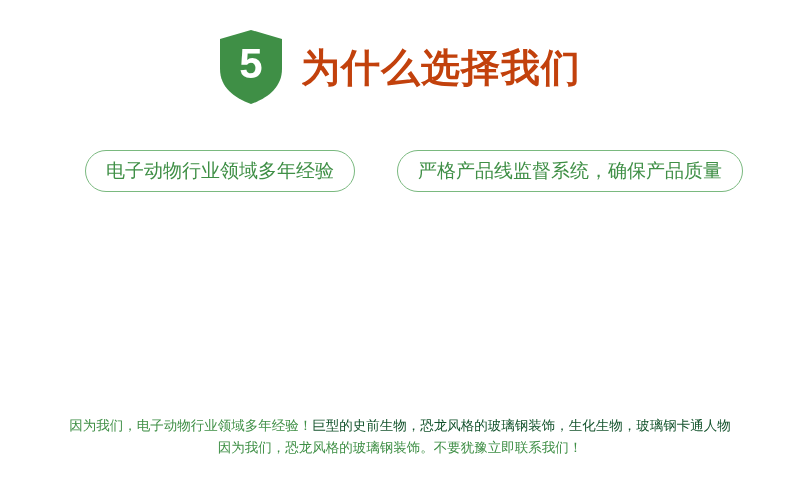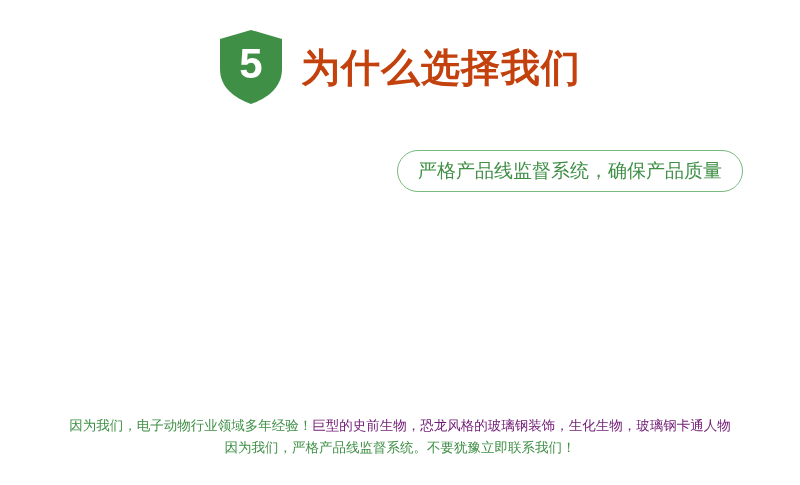--- a/index.html
+++ b/index.html
@@ -95,40 +95,41 @@
     text-align: center;
     color: #3f8f46;
     font-size: 13.5px;
     line-height: 22px;
   }
   .footer-line {
     display: block;
     white-space: nowrap;
   }
   .hl {
-    color: #701a75;
+    color: #14532d;
   }
 </style>
 </head>
 <body>
 
 <div class="page">
 
   <div class="header">
     <div class="shield">
       <svg viewBox="0 0 64 76" xmlns="http://www.w3.org/2000/svg" aria-hidden="true">
         <path d="M32 1 L63 10 L63 40 C63 58 49 69 32 75 C15 69 1 58 1 40 L1 10 Z" fill="#3f8f46"></path>
       </svg>
       <div class="shield-num">5</div>
     </div>
     <div class="header-title">为什么选择我们</div>
   </div>
 
   <div class="pills">
+    <div class="pill" style="left:85px; top:0px;">电子动物行业领域多年经验</div>
     <div class="pill" style="left:397px; top:0px;">严格产品线监督系统，确保产品质量</div>
   </div>
 
   <div class="footer">
     <span class="footer-line"><span>因为我们，电子动物行业领域多年经验！</span><span class="hl">巨型的史前生物，恐龙风格的玻璃钢装饰，生化生物，玻璃钢卡通人物</span></span>
-    <span class="footer-line">因为我们，严格产品线监督系统。不要犹豫立即联系我们！</span>
+    <span class="footer-line">因为我们，恐龙风格的玻璃钢装饰。不要犹豫立即联系我们！</span>
   </div>
 
 </div>
 
 </body></html>

